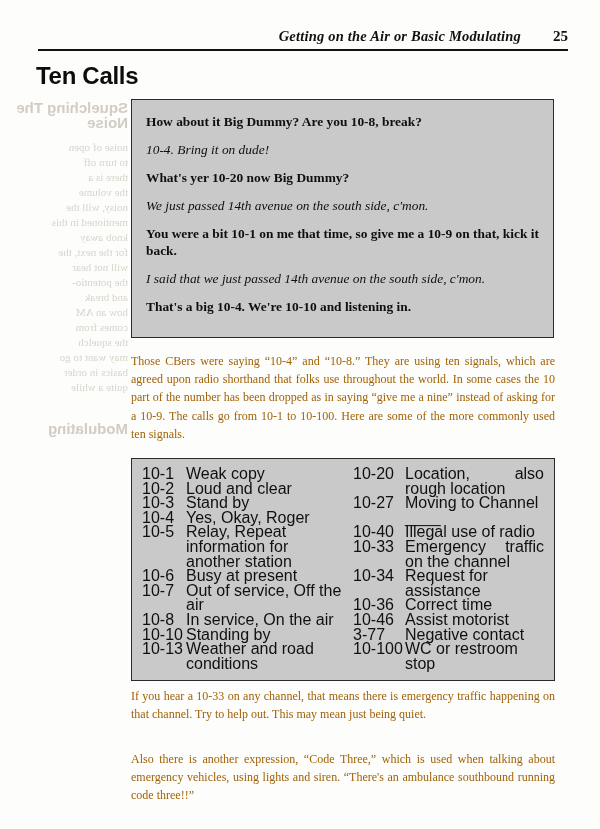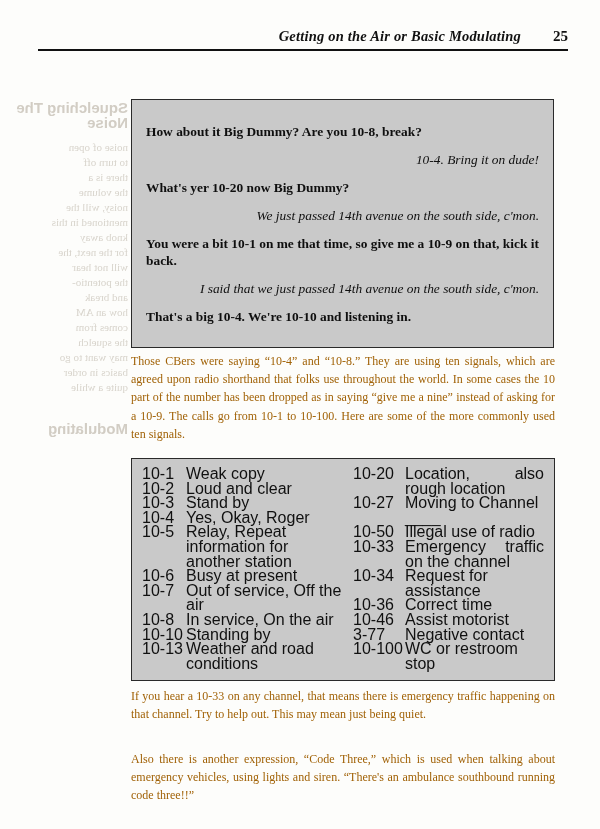--- a/index.html
+++ b/index.html
@@ -97,39 +97,38 @@
   }
 
   .dialog-box {
     position: absolute;
     left: 131px;
     top: 99px;
     width: 423px;
     box-sizing: border-box;
     background: #c9c9c9;
     border: 1.5px solid #2a2a2a;
-    padding: 23px 14px 12px 14px;
+    padding: 13px 14px 12px 14px;
   }
   .dialog-line {
     font-family: "Liberation Serif", serif;
     font-size: 13.4px;
     line-height: 17px;
     margin-bottom: 11px;
     color: #0f0f0f;
   }
   .dialog-line:last-child {
     margin-bottom: 10px;
     font-family: Liberation Serif, serif;
   }
   .dialog-line.q {
     font-weight: bold;
   }
   .dialog-line.a {
     font-style: italic;
-    text-align: right;
   }
 
   .body-col {
     position: absolute;
     left: 131px;
     width: 424px;
     font-family: "Liberation Serif", serif;
     font-size: 12px;
     line-height: 18.2px;
     color: #a16207;
@@ -211,20 +210,21 @@
   </div>
 
   <div class="header">
     <div class="header-row">
       <div class="running-title">Getting on the Air or Basic Modulating</div>
       <div class="page-number">25</div>
     </div>
     <div class="header-rule"></div>
   </div>
 
+  <div class="chapter-title">Ten Calls</div>
 
   <div class="dialog-box">
     <div class="dialog-line q">How about it Big Dummy? Are you 10-8, break?</div>
     <div class="dialog-line a">10-4. Bring it on dude!</div>
     <div class="dialog-line q">What's yer 10-20 now Big Dummy?</div>
     <div class="dialog-line a">We just passed 14th avenue on the south side, c'mon.</div>
     <div class="dialog-line q">You were a bit 10-1 on me that time, so give me a 10-9 on that, kick it back.</div>
     <div class="dialog-line a">I said that we just passed 14th avenue on the south side, c'mon.</div>
     <div class="dialog-line q">That's a big 10-4. We're 10-10 and listening in.</div>
   </div>
@@ -280,21 +280,21 @@
     <div class="ten-col right">
       <div class="ten-row">
         <div class="ten-code">10-20</div>
         <div class="ten-desc just">Location, also rough location</div>
       </div>
       <div class="ten-row">
         <div class="ten-code">10-27</div>
         <div class="ten-desc">Moving to Channel ____</div>
       </div>
       <div class="ten-row">
-        <div class="ten-code">10-50</div>
+        <div class="ten-code">10-40</div>
         <div class="ten-desc">Illegal use of radio</div>
       </div>
       <div class="ten-row">
         <div class="ten-code">10-33</div>
         <div class="ten-desc just">Emergency traffic on the channel</div>
       </div>
       <div class="ten-row">
         <div class="ten-code">10-34</div>
         <div class="ten-desc">Request for assistance</div>
       </div>

